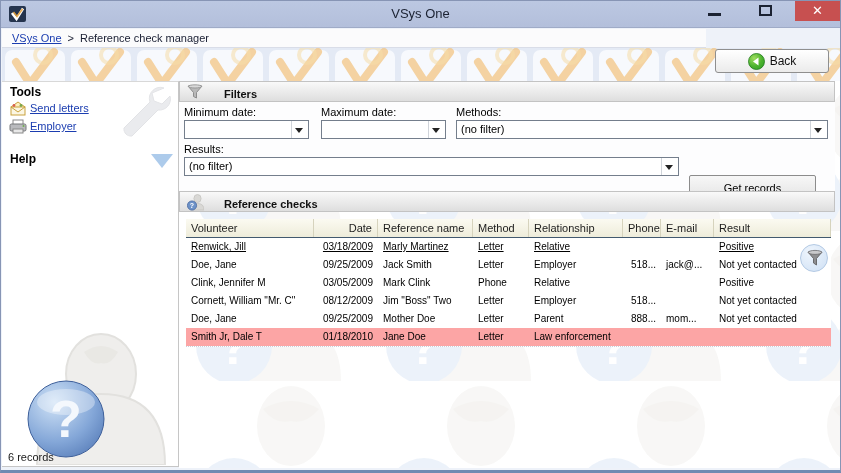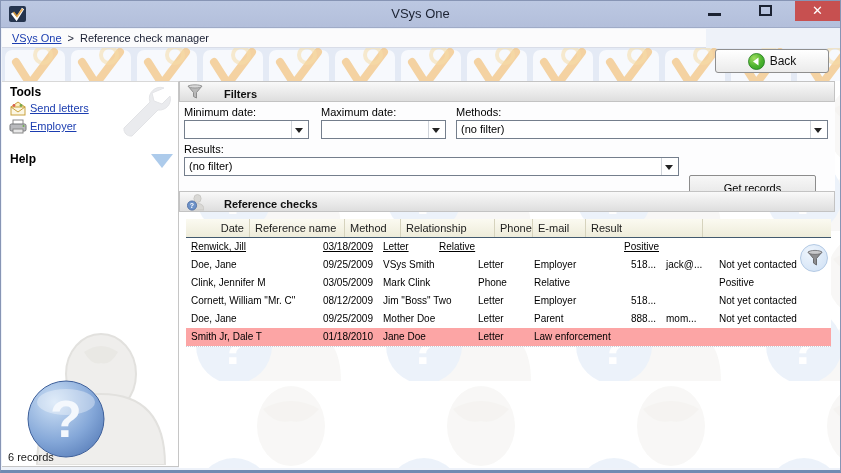--- a/index.html
+++ b/index.html
@@ -249,42 +249,44 @@
         <ellipse cx="10.5" cy="4.5" rx="3.6" ry="4" fill="#d9d8d5" stroke="#c5c4c0" stroke-width="0.8"></ellipse>
         <path d="M4 16 Q4 9.5 10.5 9.5 Q17 9.5 17 16 Z" fill="#d9d8d5" stroke="#c5c4c0" stroke-width="0.8"></path>
         <circle cx="5" cy="11.5" r="4.6" fill="#6d92c8" stroke="#3d5f9a" stroke-width="0.7"></circle>
         <text x="5" y="14" font-size="7" font-weight="bold" fill="#ffffff" text-anchor="middle" font-family="Liberation Sans, sans-serif">?</text>
       </svg>
       <span class="bar-label">Reference checks</span>
     </div>
 
     <div class="table-wrap">
       <div class="thead">
+          <div class="thcell" style="width: 128px;">Volunteer</div>
           <div class="thcell col-r" style="width: 64px;">Date</div>
           <div class="thcell" style="width: 95px;">Reference name</div>
           <div class="thcell" style="width: 56px;">Method</div>
           <div class="thcell" style="width: 94px;">Relationship</div>
           <div class="thcell col-r" style="width: 38px;">Phone</div>
           <div class="thcell" style="width: 53px;">E-mail</div>
           <div class="thcell" style="width: 117px;">Result</div>
         </div>
       <div class="tbody">
           <div class="trow linked">
             <div class="tcell" style="width: 128px;">Renwick, Jill</div>
             <div class="tcell col-r" style="width: 64px;">03/18/2009</div>
+            <div class="tcell" style="width: 95px;">Marly Martinez</div>
             <div class="tcell" style="width: 56px;">Letter</div>
             <div class="tcell" style="width: 94px;">Relative</div>
             <div class="tcell col-r" style="width: 38px;"></div>
             <div class="tcell" style="width: 53px;"></div>
             <div class="tcell" style="width: 117px;">Positive</div>
           </div>
           <div class="trow">
             <div class="tcell" style="width: 128px;">Doe, Jane</div>
             <div class="tcell col-r" style="width: 64px;">09/25/2009</div>
-            <div class="tcell" style="width: 95px;">VSys Smith</div>
+            <div class="tcell" style="width: 95px;">Jack Smith</div>
             <div class="tcell" style="width: 56px;">Letter</div>
             <div class="tcell" style="width: 94px;">Employer</div>
             <div class="tcell col-r" style="width: 38px;">518...</div>
             <div class="tcell" style="width: 53px;">jack@...</div>
             <div class="tcell" style="width: 117px;">Not yet contacted</div>
           </div>
           <div class="trow">
             <div class="tcell" style="width: 128px;">Clink, Jennifer M</div>
             <div class="tcell col-r" style="width: 64px;">03/05/2009</div>
             <div class="tcell" style="width: 95px;">Mark Clink</div>

